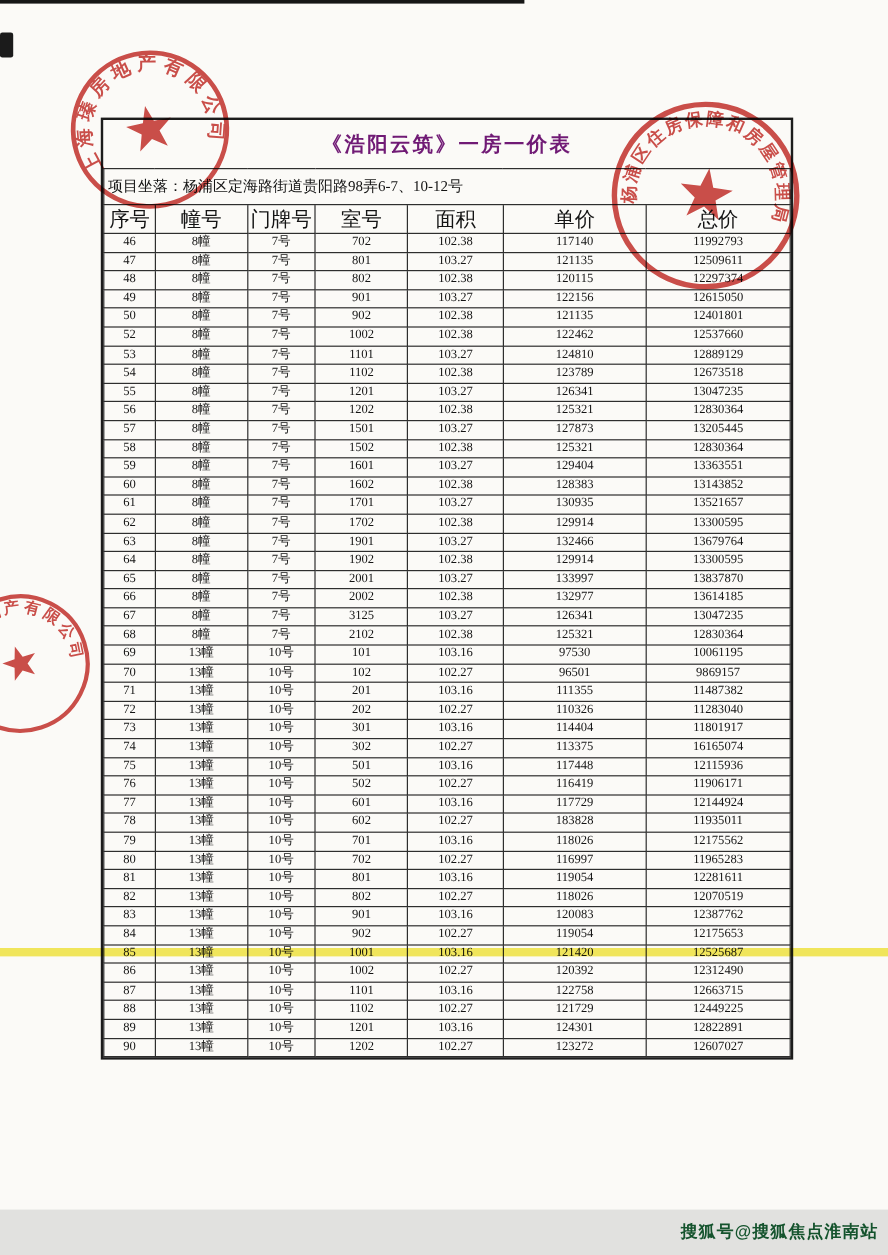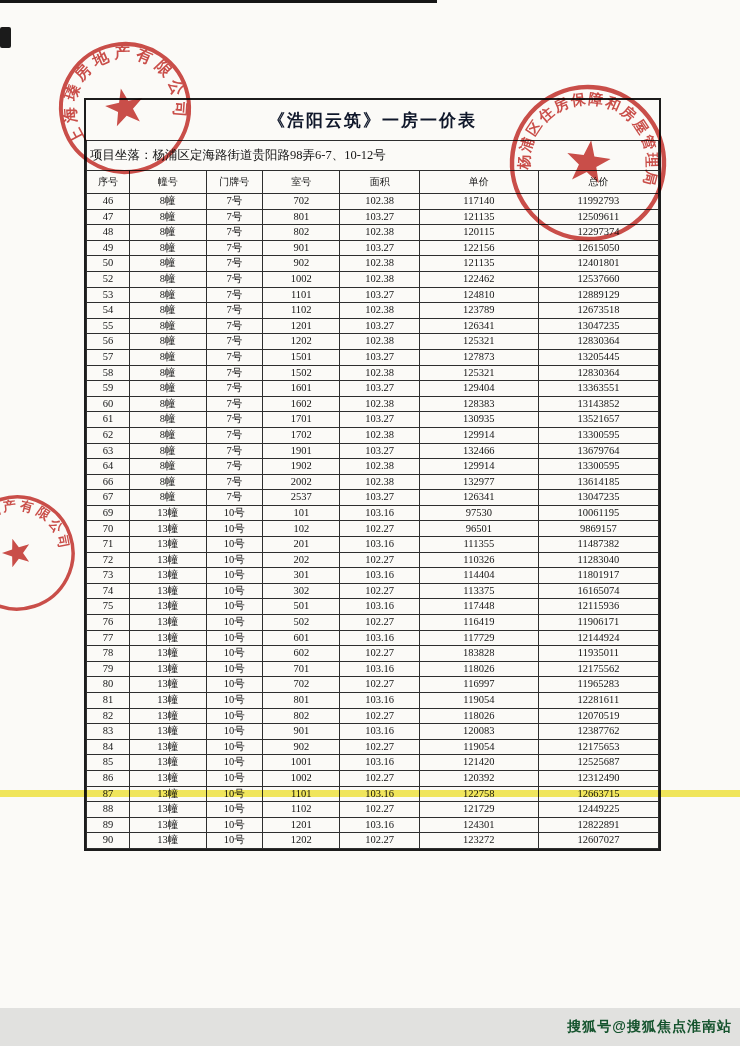--- a/index.html
+++ b/index.html
@@ -15,29 +15,29 @@
   }
   .scan-top { position:absolute; left:0; top:0; width:437px; height:3px; background:#161616; z-index:8; }
   .scan-blob { position:absolute; left:0; top:27px; width:11px; height:21px; background:#1b1b1b; border-radius:2px; z-index:8; }
 
   .doc {
     position:absolute; left:84px; top:98px; width:577px;
     border:2px solid #1c1c1c; background:transparent; z-index:2;
   }
   .doc-title {
     height:40px; display:flex; align-items:center; justify-content:center;
-    font-size:17px; font-weight:bold; letter-spacing:2px; color:#0f172a;
+    font-size:17px; font-weight:bold; letter-spacing:2px; color:#701a75;
   }
   table.price { width:100%; border-collapse:collapse; table-layout:fixed; }
   .price td, .price th {
     border:1px solid #2e2e2e; text-align:center; color:#141414;
     font-weight:normal; overflow:hidden; white-space:nowrap;
   }
   .price thead tr.loc td { text-align:left; font-size:12.5px; height:30px; padding-left:3px; }
-  .price thead tr.hdr th { font-size:10px; height:23px; }
+  .price thead tr.hdr th { font-size:17px; height:23px; }
   .price tbody td { font-size:10.5px; height:15.6px; padding:0 1px; line-height:1; }
 
   col.c-seq  { width:7.5%; }
   col.c-bld  { width:13.4%; }
   col.c-door { width:9.9%; }
   col.c-room { width:13.5%; }
   col.c-area { width:13.9%; }
   col.c-unit { width:20.8%; }
   col.c-tot  { width:21.0%; }
 
@@ -249,36 +249,54 @@
           <tr>
             <td>64</td>
             <td>8幢</td>
             <td>7号</td>
             <td>1902</td>
             <td>102.38</td>
             <td>129914</td>
             <td>13300595</td>
           </tr>
           <tr>
+            <td>65</td>
+            <td>8幢</td>
+            <td>7号</td>
+            <td>2001</td>
+            <td>103.27</td>
+            <td>133997</td>
+            <td>13837870</td>
+          </tr>
+          <tr>
             <td>66</td>
             <td>8幢</td>
             <td>7号</td>
             <td>2002</td>
             <td>102.38</td>
             <td>132977</td>
             <td>13614185</td>
           </tr>
           <tr>
             <td>67</td>
             <td>8幢</td>
             <td>7号</td>
-            <td>2537</td>
+            <td>3125</td>
             <td>103.27</td>
             <td>126341</td>
             <td>13047235</td>
+          </tr>
+          <tr>
+            <td>68</td>
+            <td>8幢</td>
+            <td>7号</td>
+            <td>2102</td>
+            <td>102.38</td>
+            <td>125321</td>
+            <td>12830364</td>
           </tr>
           <tr>
             <td>69</td>
             <td>13幢</td>
             <td>10号</td>
             <td>101</td>
             <td>103.16</td>
             <td>97530</td>
             <td>10061195</td>
           </tr>

